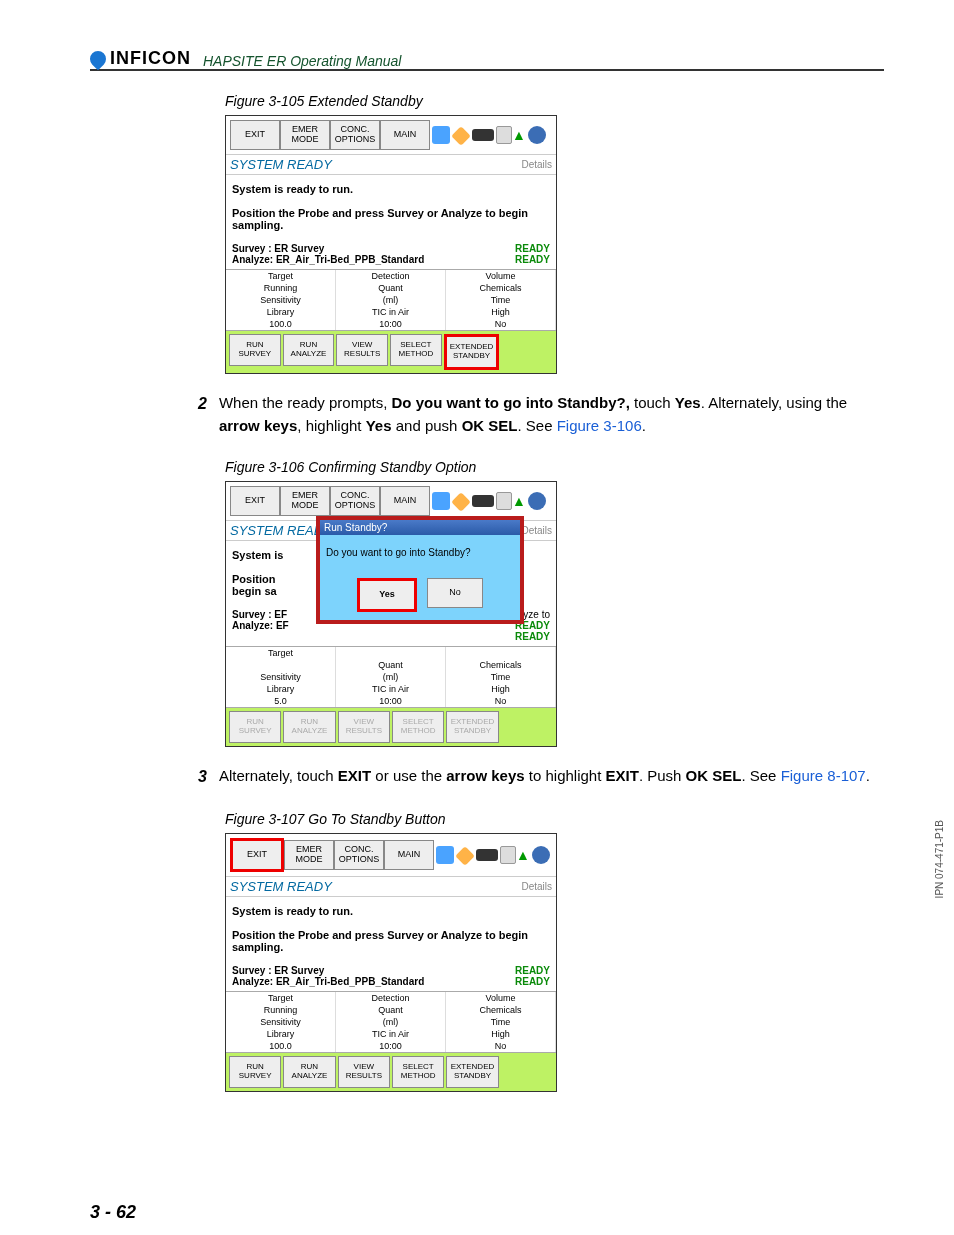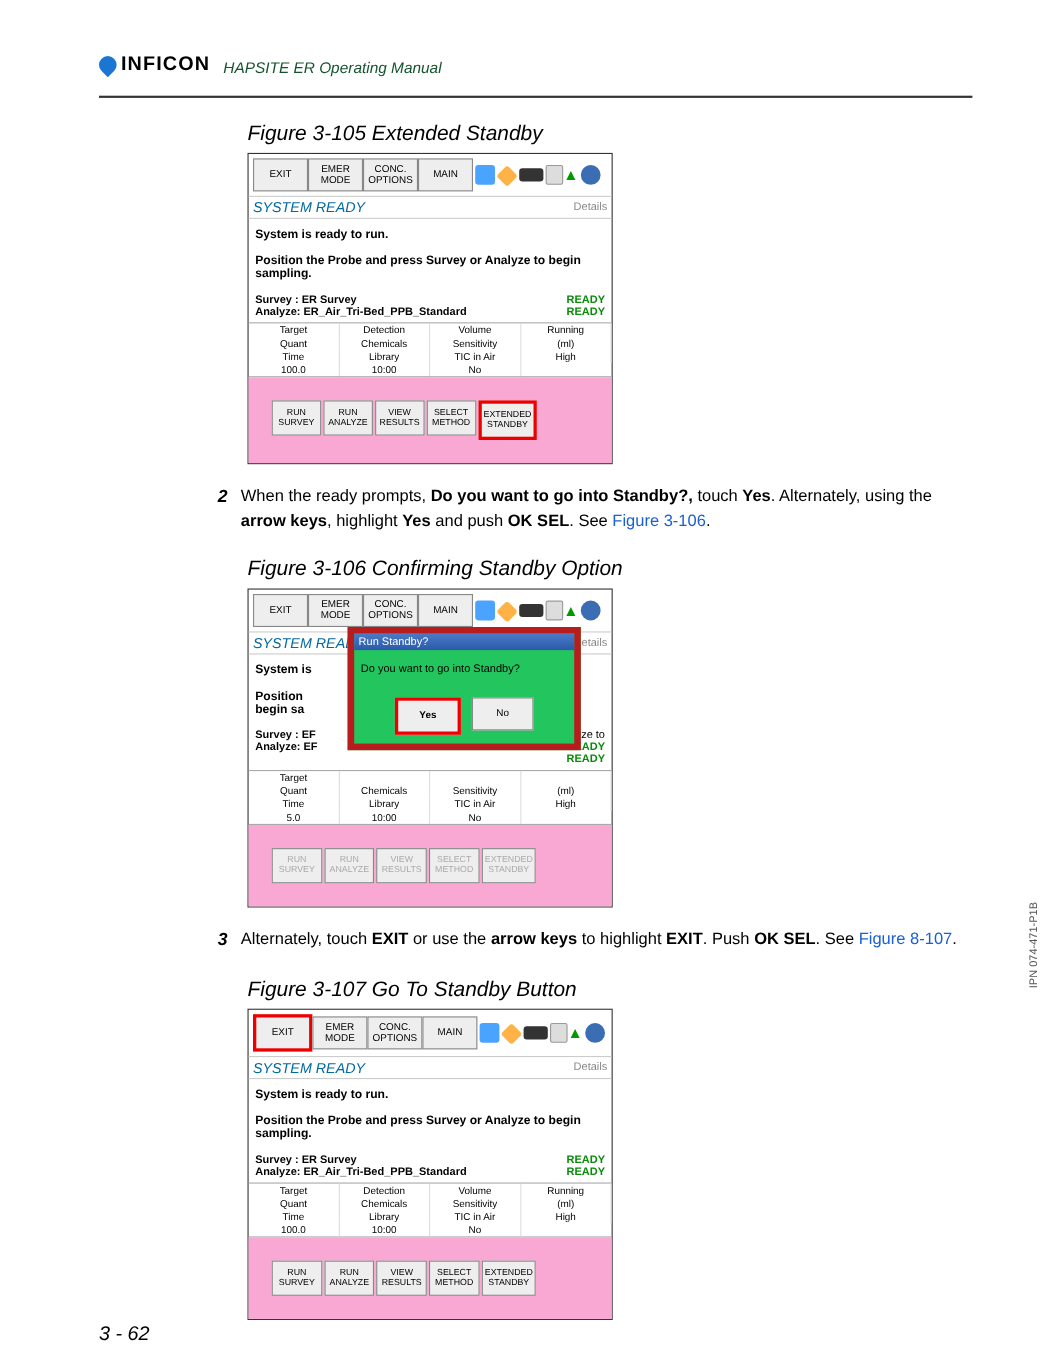--- a/index.html
+++ b/index.html
@@ -1,52 +1,52 @@
 <!DOCTYPE html>
 <html><head>
 <meta charset="utf-8">
 <style>
   body{margin:0;background:#fff;font-family:Arial,Helvetica,sans-serif;color:#000;width:954px;height:1235px;position:relative}
   .page{position:absolute;left:90px;right:70px;top:48px;bottom:40px}
-  .hdr{display:flex;align-items:flex-end;gap:12px;border-bottom:2px solid #333;padding-bottom:18px;margin-bottom:16px}
+  .hdr{display:flex;align-items:flex-end;gap:12px;border-bottom:2px solid #333;padding-bottom:0;margin-bottom:16px}
   .logo{display:flex;align-items:center;gap:4px;font-weight:bold;font-size:18px;letter-spacing:1px}
   .logo-ico{width:16px;height:16px;background:#1a76d2;border-radius:50% 50% 50% 0;transform:rotate(-45deg)}
   .man{font-style:italic;font-size:14px;color:#14532d}
-  .figcap{font-style:italic;font-size:19px;margin:22px 0 6px 135px}
+  .figcap{font-style:italic;font-size:14px;margin:22px 0 6px 135px}
   .box{width:330px;border:1px solid #333;background:#fff;margin-left:135px;position:relative}
   .tb{display:flex;gap:0;padding:4px;align-items:center}
   .btn{border:1px solid #888;background:#eee;font-size:9px;text-align:center;padding:3px 2px;line-height:1.1;width:44px;height:22px;display:flex;flex-direction:column;justify-content:center}
   .ic{width:18px;height:18px;margin:0 2px;border-radius:3px;display:inline-block}
   .ic-help{background:#4aa3ff}
   .ic-info{background:#ffb347;transform:rotate(45deg);width:14px;height:14px;margin-top:2px}
   .ic-batt{background:#333;width:22px;height:12px}
   .ic-g{color:#090;font-size:14px}
   .ic-b{background:#3b6db5;border-radius:50%}
   .status{display:flex;justify-content:space-between;align-items:center;padding:2px 4px;border-top:1px solid #ccc;border-bottom:1px solid #ccc}
   .sr{color:#0369a1;font-weight:normal;font-size:13px;font-style:italic}
   .det{font-size:10px;color:#888}
   .body{padding:8px 6px 4px 6px;font-size:11px}
   .body b{font-weight:bold}
   .rl{display:flex;justify-content:space-between;font-size:10px}
   .ready{color:#0a8a0a;font-weight:bold;font-size:10px;text-align:left}
-  .tbl{border-top:1px solid #aaa;border-bottom:1px solid #aaa;font-size:9px;display:grid;grid-template-columns:repeat(4,1fr);text-align:center}
+  .tbl{border-top:1px solid #aaa;border-bottom:1px solid #aaa;font-size:9px;display:grid;grid-template-columns:repeat(3,1fr);text-align:center}
   .tbl>div{padding:1px;border-right:1px solid #ddd}
-  .fb{display:flex;gap:2px;padding:21px;background:#f9a8d4}
+  .fb{display:flex;gap:2px;padding:3px;background:#bef264}
   .fb .btn{width:52px;height:24px;font-size:8px}
   .hl{border:3px solid #e00!important}
   .step{display:flex;gap:12px;margin:18px 0 6px 108px;font-size:15px;line-height:1.5}
   .sn{font-weight:bold;font-style:italic;font-size:16px}
   .link{color:#1a5fd6}
-  .dlg{position:absolute;left:90px;top:34px;width:200px;background:#22c55e;border:6px solid #b91c1c;font-size:10px}
+  .dlg{position:absolute;left:90px;top:34px;width:200px;background:#7dd3fc;border:4px solid #b91c1c;font-size:10px}
   .dlg-t{background:linear-gradient(#4a7ac8,#2a5aa8);color:#fff;padding:2px 4px;font-size:10px}
   .dlg-b{padding:12px 6px;text-align:left}
   .dlg-btns{display:flex;justify-content:center;gap:10px;padding:8px}
   .dlg-btns .btn{width:50px;height:22px}
   .dis .btn{color:#aaa}
-  .pgn{position:absolute;left:90px;bottom:12px;font-style:italic;font-weight:normal;font-size:18px}
+  .pgn{position:absolute;left:90px;bottom:12px;font-style:italic;font-weight:bold;font-size:18px}
   .side{position:absolute;right:20px;top:820px;transform:rotate(-90deg);transform-origin:right top;font-size:10px;color:#555}
   .prn{width:14px;height:16px;background:#ddd;border:1px solid #999;border-radius:2px}
 </style>
 </head>
 <body>
 
 <div class="page">
   <div class="hdr">
     <div class="logo">
         <span class="logo-ico"></span>

